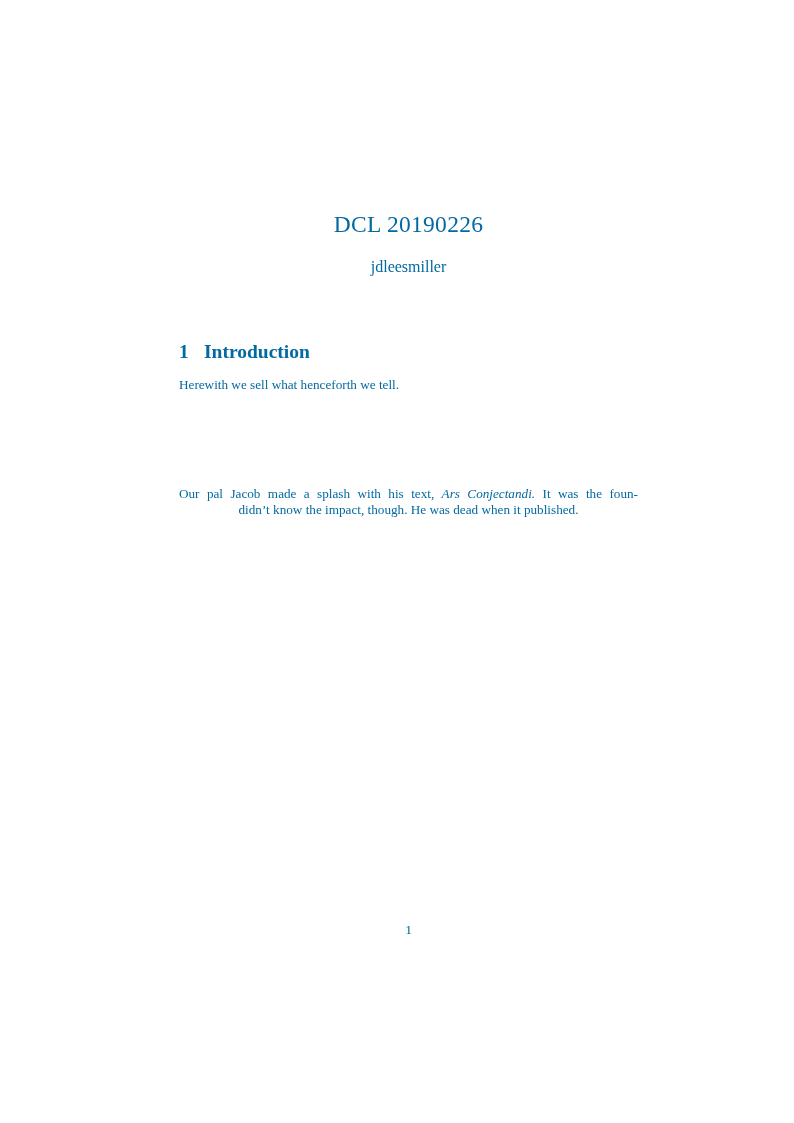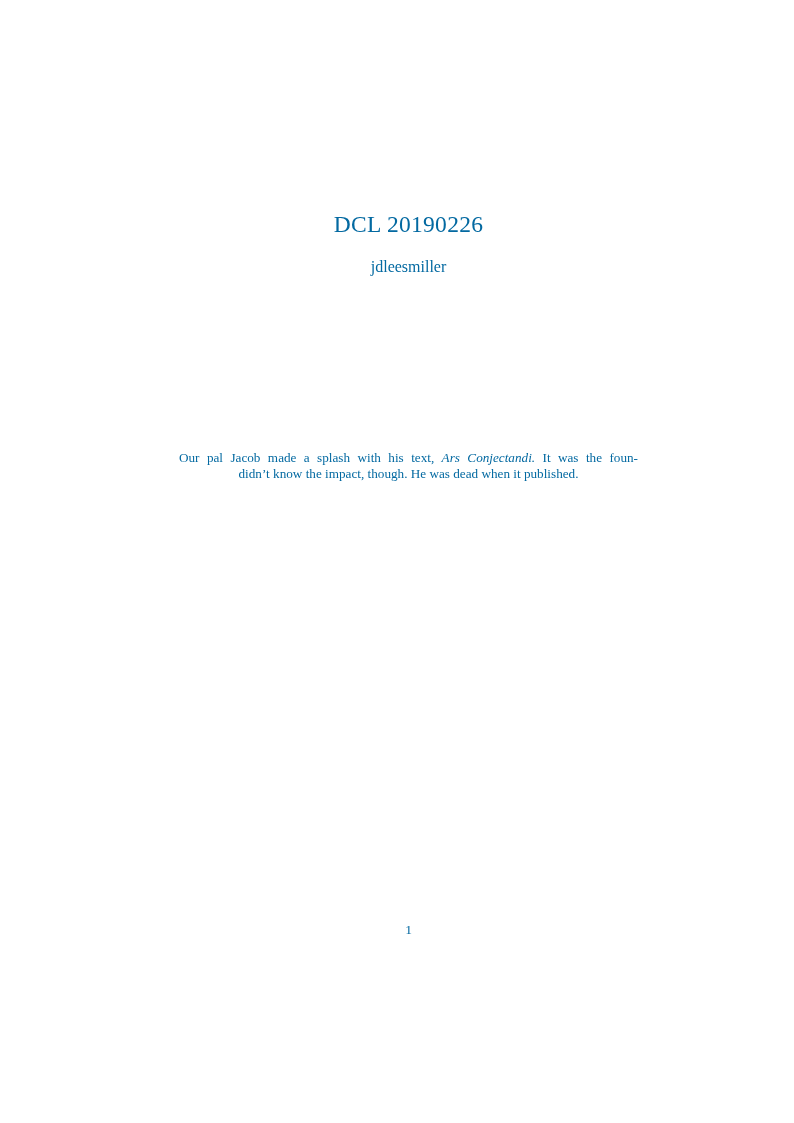--- a/index.html
+++ b/index.html
@@ -46,40 +46,45 @@
   }
   .body-text {
     font-size: 13.2px;
     line-height: 16px;
   }
   .para-1 { top: 377px; }
   .para-2 { top: 450px; }
   .jline {
     text-align: justify;
     text-align-last: justify;
+    margin-top: 36px;
   }
   .lastline { text-align: center; }
   .italic { font-style: italic; }
   .page-number {
     top: 922px;
     font-size: 13.5px;
     text-align: center;
   }
 </style>
 </head>
 <body>
 
 <div class="page">
 
   <div class="block doc-title">DCL 20190226</div>
 
   <div class="block doc-author">jdleesmiller</div>
 
 
+  <div class="block sec-heading sec-heading-1">
+    <span class="sec-num">1</span><span>Introduction</span>
+  </div>
 
+  <div class="block body-text para-1">Herewith we sell what henceforth we tell.</div>
 
 
   <div class="block body-text para-2">
     <div class="jline"><span>Our pal Jacob made a splash with his text, </span><span class="italic">Ars Conjectandi.</span><span> It was the foun-</span></div>
     <div class="lastline">didn’t know the impact, though. He was dead when it published.</div>
   </div>
 
   <div class="block page-number">1</div>
 
 </div>

